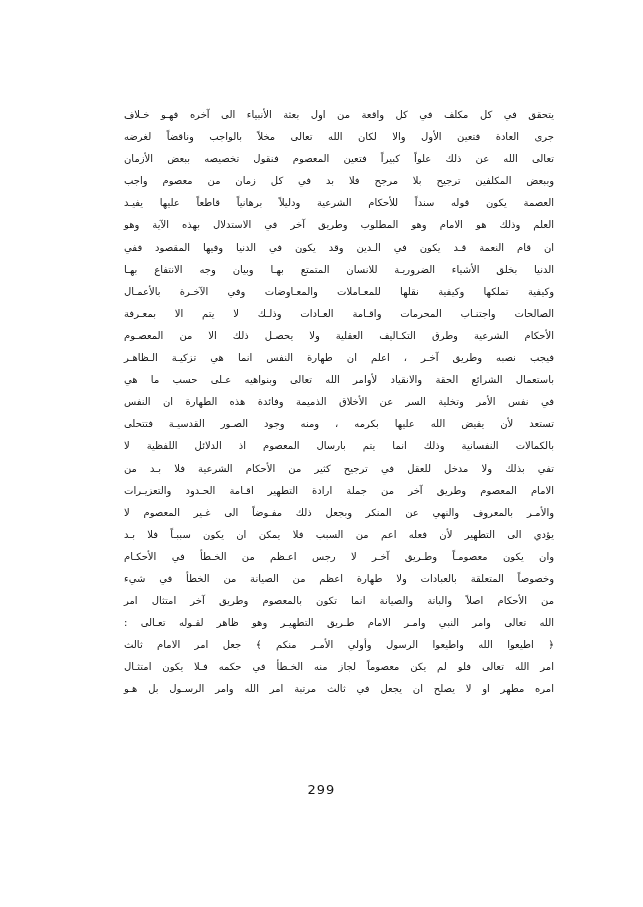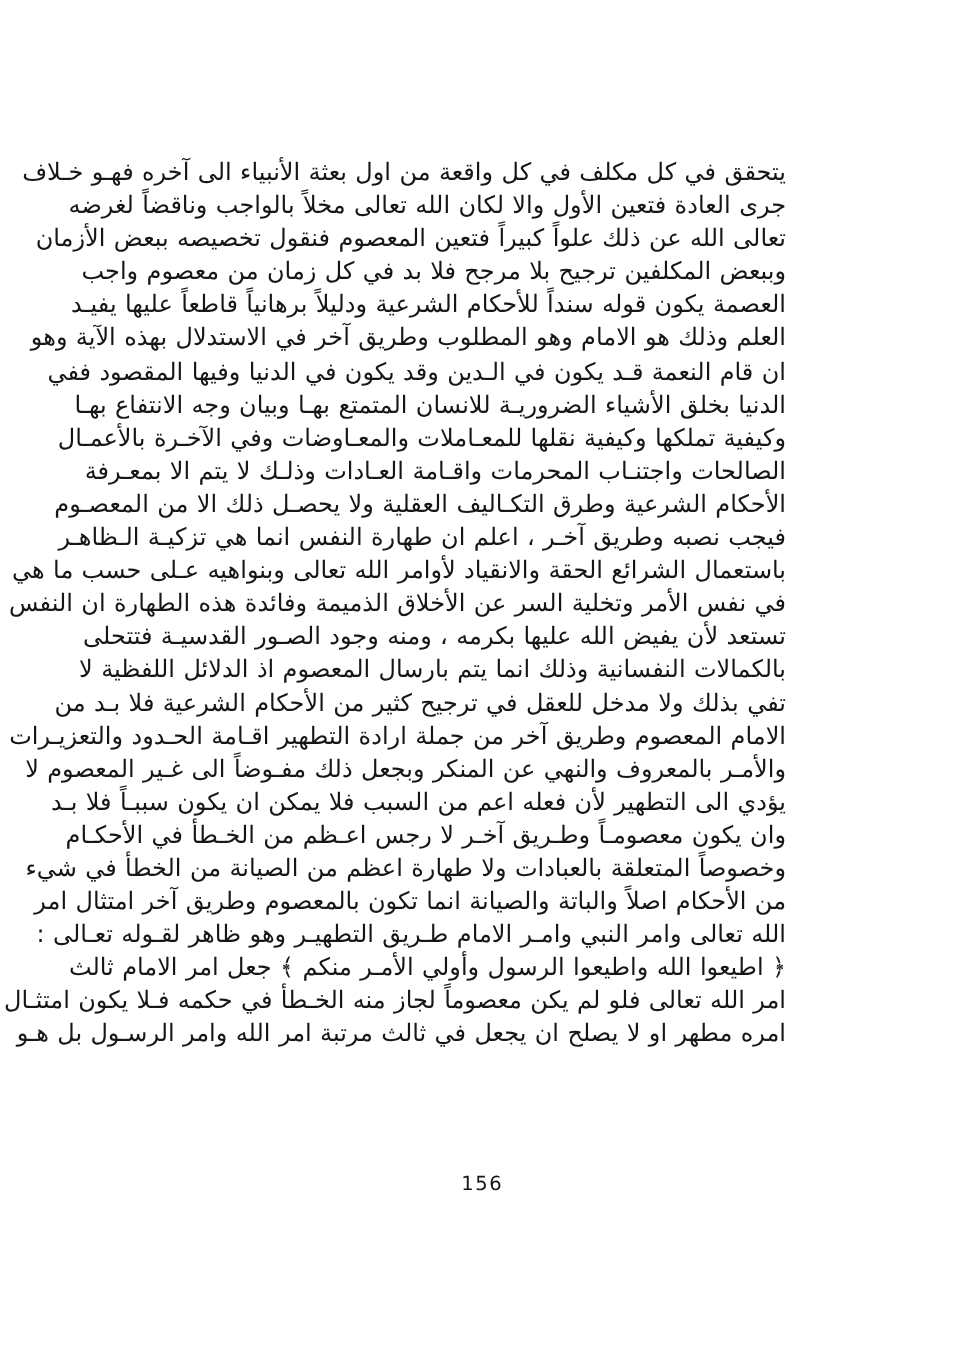--- a/index.html
+++ b/index.html
@@ -14,28 +14,28 @@
     font-family: "DejaVu Sans", sans-serif;
   }
   .page {
     position: relative;
     width: 643px;
     height: 907px;
     background: #ffffff;
   }
   .text-block {
     position: absolute;
-    left: 94px;
+    left: 124px;
     top: 104px;
     width: 430px;
     direction: rtl;
     text-align: justify;
     text-align-last: justify;
     font-family: "DejaVu Sans", sans-serif;
-    font-size: 16px;
+    font-size: 10px;
     line-height: 22.1px;
     color: #161616;
     letter-spacing: 0px;
     word-spacing: 0.5px;
   }
   .text-block p {
     margin: 0;
     padding: 0;
     direction: rtl;
     text-align: justify;
@@ -63,15 +63,15 @@
 </style>
 </head>
 <body>
 
 <div class="page">
 
   <div class="text-block">
     <p><span class="line">يتحقق في كل مكلف في كل واقعة من اول بعثة الأنبياء الى آخره فهـو خـلاف</span><span class="line">جرى العادة فتعين الأول والا لكان الله تعالى مخلاً بالواجب وناقضاً لغرضه</span><span class="line">تعالى الله عن ذلك علواً كبيراً فتعين المعصوم فنقول تخصيصه ببعض الأزمان</span><span class="line">وببعض المكلفين ترجيح بلا مرجح فلا بد في كل زمان من معصوم واجب</span><span class="line">العصمة يكون قوله سنداً للأحكام الشرعية ودليلاً برهانياً قاطعاً عليها يفيـد</span><span class="line">العلم وذلك هو الامام وهو المطلوب وطريق آخر في الاستدلال بهذه الآية وهو</span><span class="line">ان قام النعمة قـد يكون في الـدين وقد يكون في الدنيا وفيها المقصود ففي</span><span class="line">الدنيا بخلق الأشياء الضروريـة للانسان المتمتع بهـا وبيان وجه الانتفاع بهـا</span><span class="line">وكيفية تملكها وكيفية نقلها للمعـاملات والمعـاوضات وفي الآخـرة بالأعمـال</span><span class="line">الصالحات واجتنـاب المحرمات واقـامة العـادات وذلـك لا يتم الا بمعـرفة</span><span class="line">الأحكام الشرعية وطرق التكـاليف العقلية ولا يحصـل ذلك الا من المعصـوم</span><span class="line">فيجب نصبه وطريق آخـر ، اعلم ان طهارة النفس انما هي تزكيـة الـظاهـر</span><span class="line">باستعمال الشرائع الحقة والانقياد لأوامر الله تعالى وبنواهيه عـلى حسب ما هي</span><span class="line">في نفس الأمر وتخلية السر عن الأخلاق الذميمة وفائدة هذه الطهارة ان النفس</span><span class="line">تستعد لأن يفيض الله عليها بكرمه ، ومنه وجود الصـور القدسيـة فتتحلى</span><span class="line">بالكمالات النفسانية وذلك انما يتم بارسال المعصوم اذ الدلائل اللفظية لا</span><span class="line">تفي بذلك ولا مدخل للعقل في ترجيح كثير من الأحكام الشرعية فلا بـد من</span><span class="line">الامام المعصوم وطريق آخر من جملة ارادة التطهير اقـامة الحـدود والتعزيـرات</span><span class="line">والأمـر بالمعروف والنهي عن المنكر وبجعل ذلك مفـوضاً الى غـير المعصوم لا</span><span class="line">يؤدي الى التطهير لأن فعله اعم من السبب فلا يمكن ان يكون سببـاً فلا بـد</span><span class="line">وان يكون معصومـاً وطـريق آخـر لا رجس اعـظم من الخـطأ في الأحكـام</span><span class="line">وخصوصاً المتعلقة بالعبادات ولا طهارة اعظم من الصيانة من الخطأ في شيء</span><span class="line">من الأحكام اصلاً والباتة والصيانة انما تكون بالمعصوم وطريق آخر امتثال امر</span><span class="line">الله تعالى وامر النبي وامـر الامام طـريق التطهيـر وهو ظاهر لقـوله تعـالى :</span><span class="line">﴿ اطيعوا الله واطيعوا الرسول وأولي الأمـر منكم ﴾ جعل امر الامام ثالث</span><span class="line">امر الله تعالى فلو لم يكن معصوماً لجاز منه الخـطأ في حكمه فـلا يكون امتثـال</span><span class="line">امره مطهر او لا يصلح ان يجعل في ثالث مرتبة امر الله وامر الرسـول بل هـو</span></p>
   </div>
 
-  <div class="page-number">156</div>
+  <div class="page-number">299</div>
 
 </div>
 
 </body></html>

